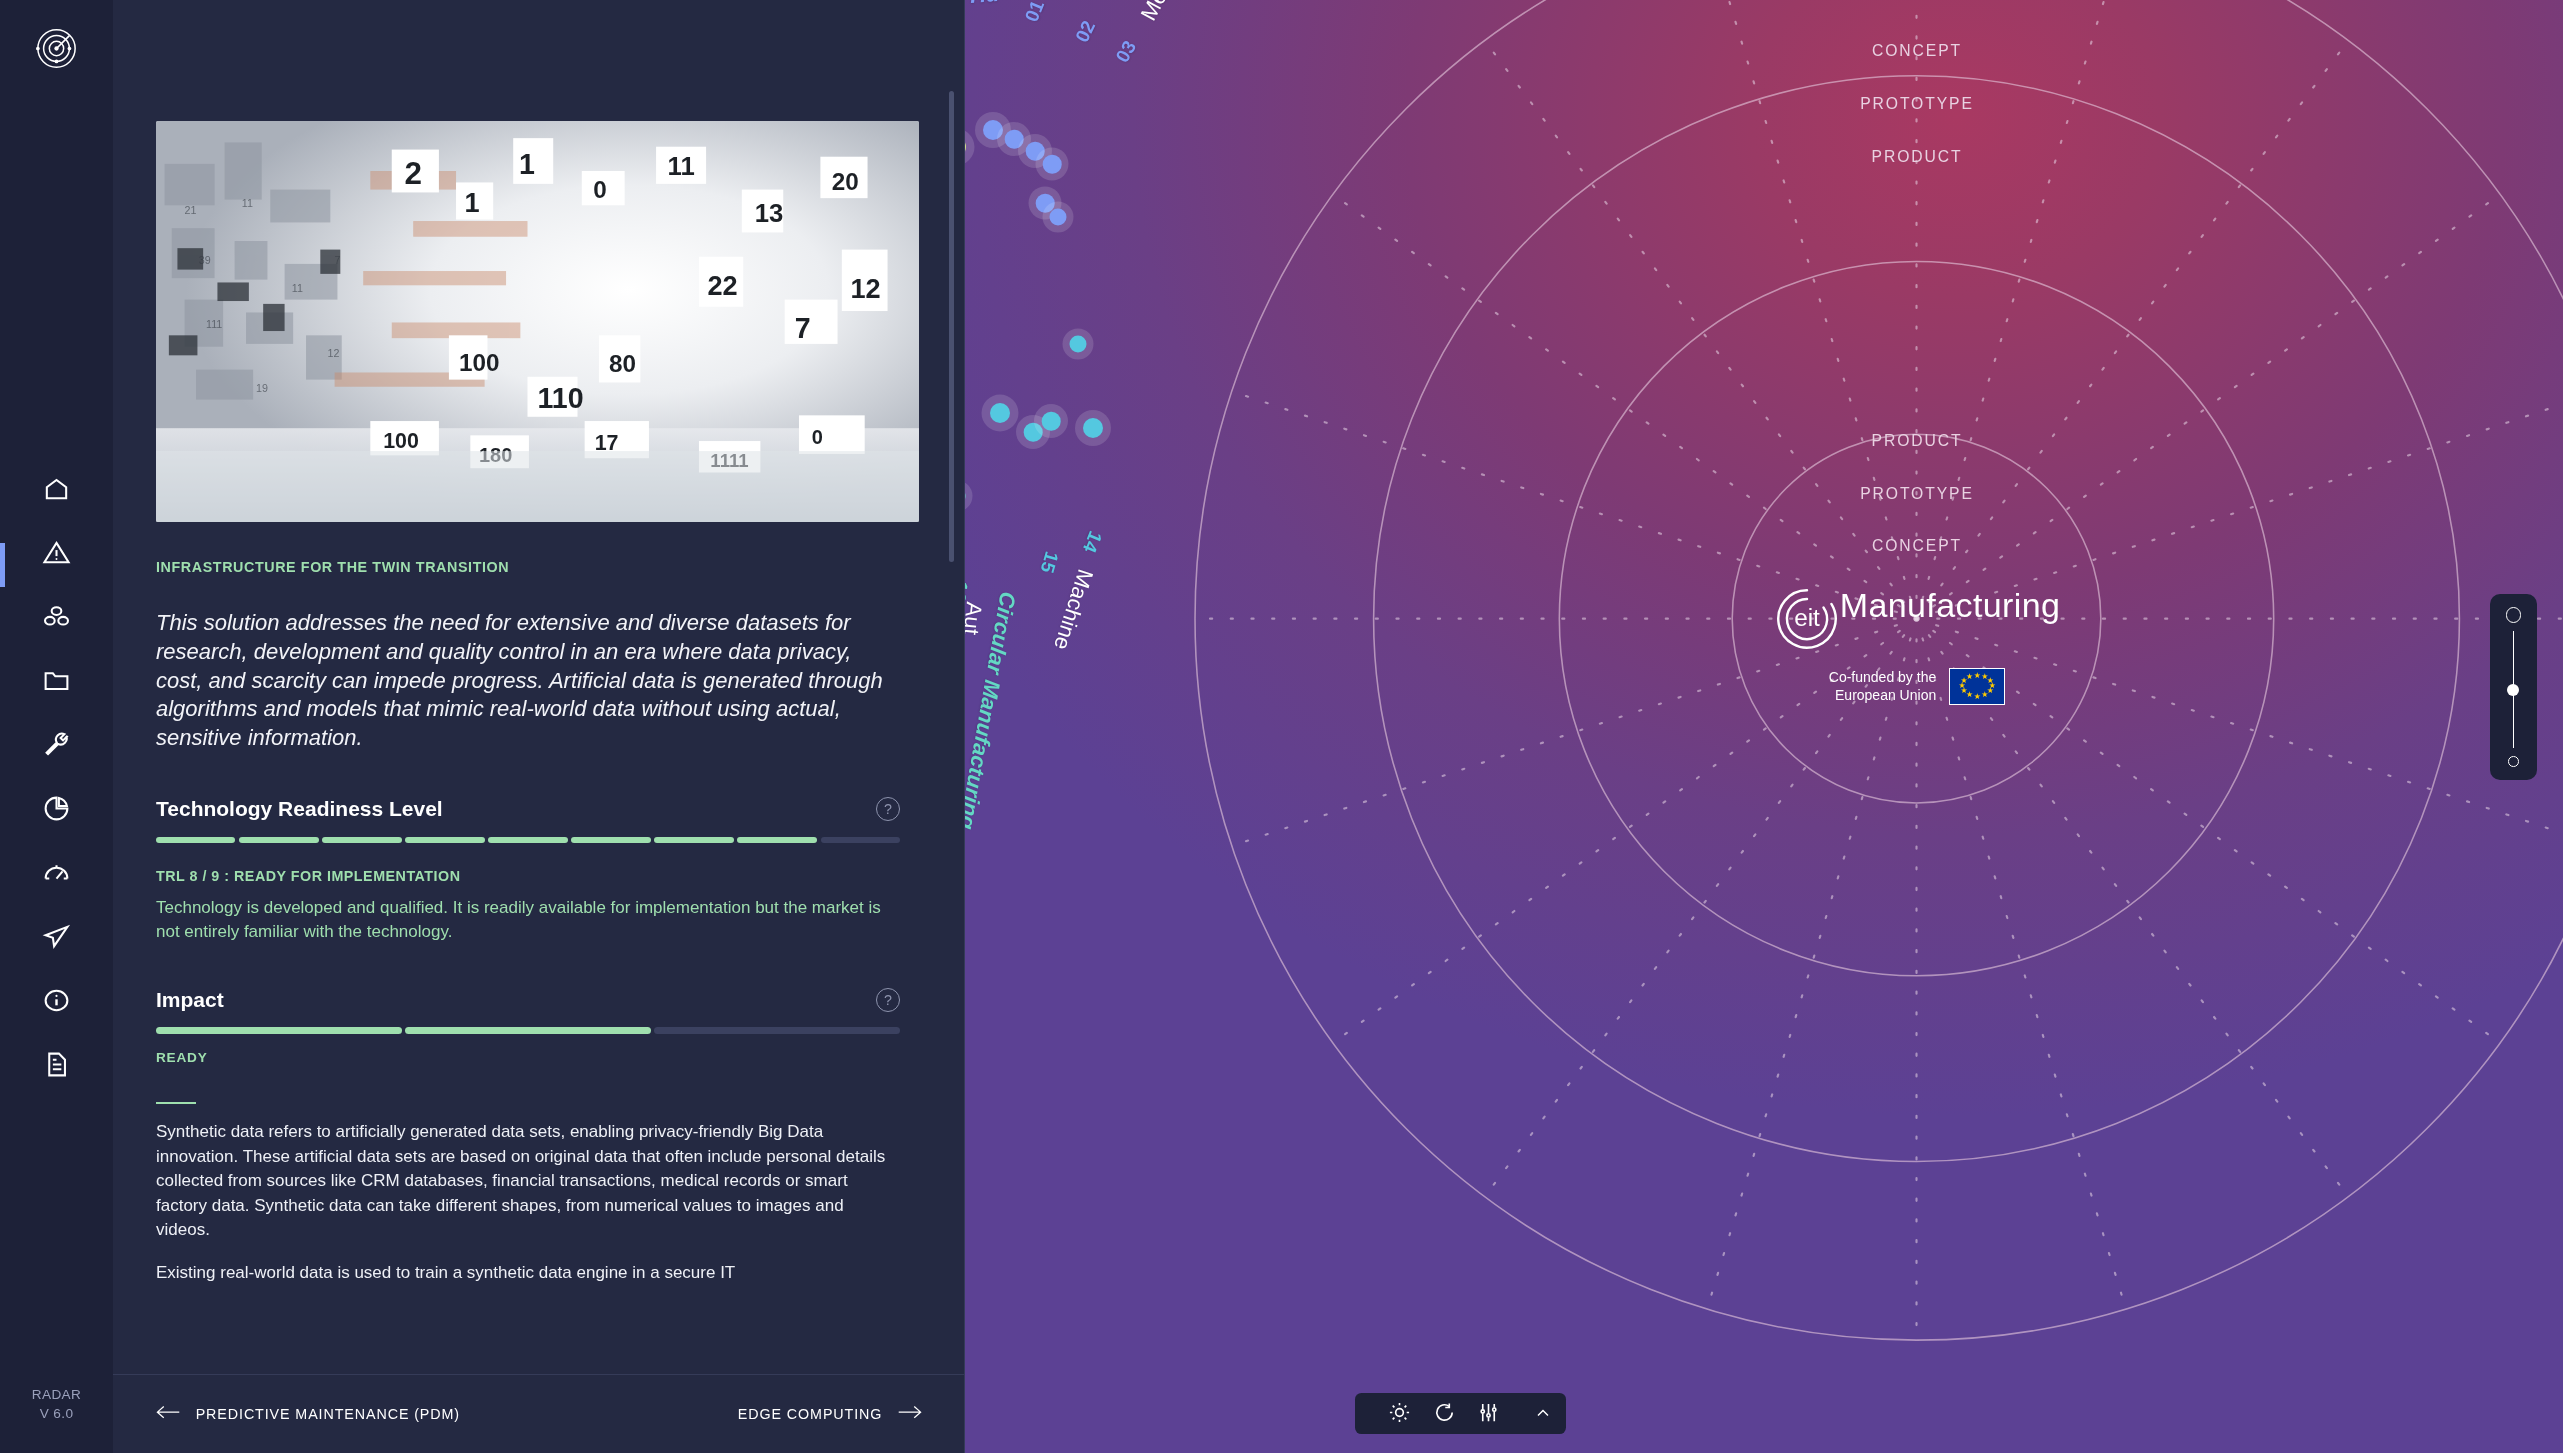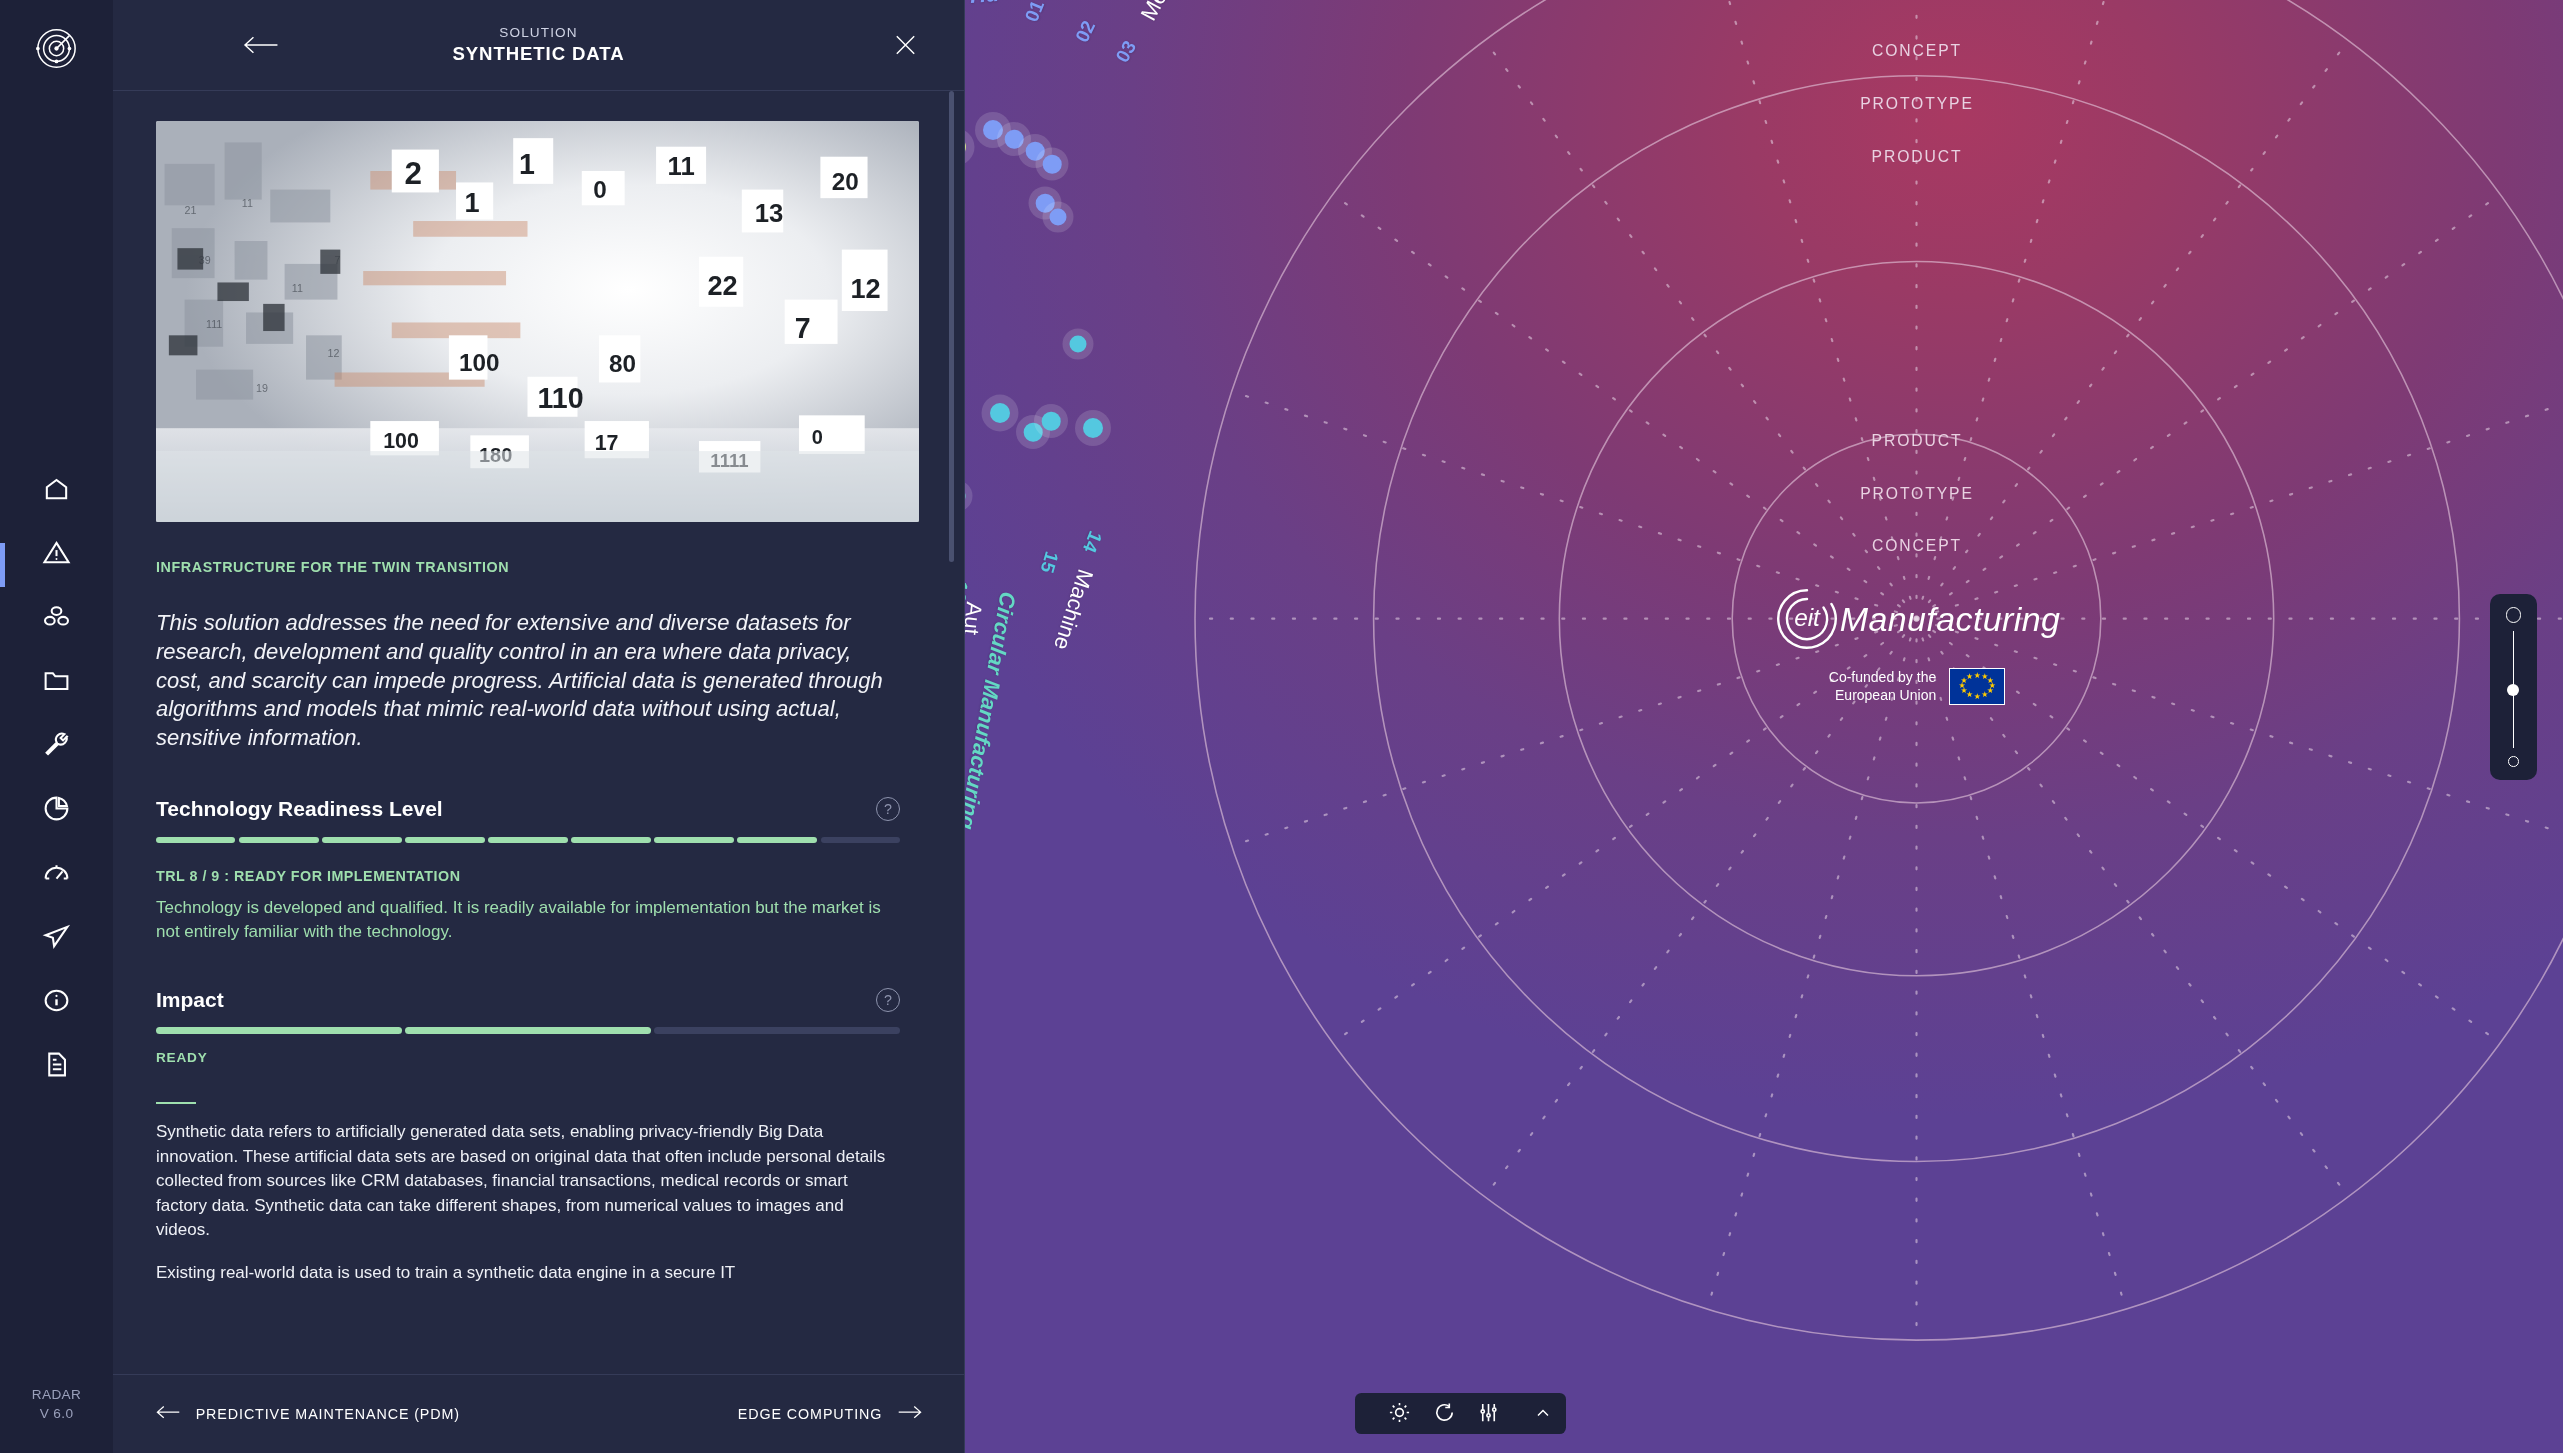--- a/index.html
+++ b/index.html
@@ -172,21 +172,21 @@
 
   .node { position: absolute; border-radius: 50%; transform: translate(-50%,-50%); }
   .halo { position: absolute; border-radius: 50%; transform: translate(-50%,-50%);
           background: rgba(255,255,255,.14); }
 
   
   .eit {
     position: absolute; left: 802px; top: 586px; width: 300px;
     display: flex; flex-direction: column; align-items: center; gap: 15.7px;
   }
-  .eit-row { display: flex; align-items: center; gap: 0; font-style: italic; }
+  .eit-row { display: flex; align-items: flex-start; gap: 0; }
   .eit-mark { width: 66px; height: 66px; }
   .eit-word { color: #fff; font-size: 34px; font-weight: 300; letter-spacing: 0.4px; }
   .eu-row { display: flex; align-items: center; gap: 13px; }
   .eu-text { color: #fff; font-size: 14px; line-height: 1.32; text-align: right; }
   .eu-flag {
     width: 56px; height: 37px; background: #003399; border: 1.4px solid #fff;
     position: relative;
   }
   .eu-flag .star {
     position: absolute; color: #ffcc00; font-size: 7.9px; line-height: 1;
@@ -318,38 +318,20 @@
   </div>
 
   <div class="rail-ver">
     <div>RADAR</div>
     <div>V 6.0</div>
   </div>
 </div>
 
 <div class="panel">
 
-  <div class="panel-head">
-    <div class="back-btn">
-      <span>
-      <svg viewBox="0 0 52 34">
-              <path d="M50 17H4M16 6L4 17l12 11"></path>
-            </svg></span>
-    </div>
-    <div class="head-titles">
-      <div class="head-kicker">SOLUTION</div>
-      <div class="head-title">SYNTHETIC DATA</div>
-    </div>
-    <div class="close-btn">
-      <span>
-      <svg viewBox="0 0 40 40">
-              <path d="M8 8 L32 32 M32 8 L8 32"></path>
-            </svg></span>
-    </div>
-  </div>
 
   <div class="panel-body">
     <div class="panel-inner">
 
       <div class="hero">
         <svg class="hero-art" viewBox="0 0 1068 562" preserveAspectRatio="none">
           <defs>
             <radialGradient id="gl" cx="62%" cy="42%" r="58%">
               <stop offset="0%" stop-color="#ffffff"></stop>
               <stop offset="45%" stop-color="#eceef1"></stop>

